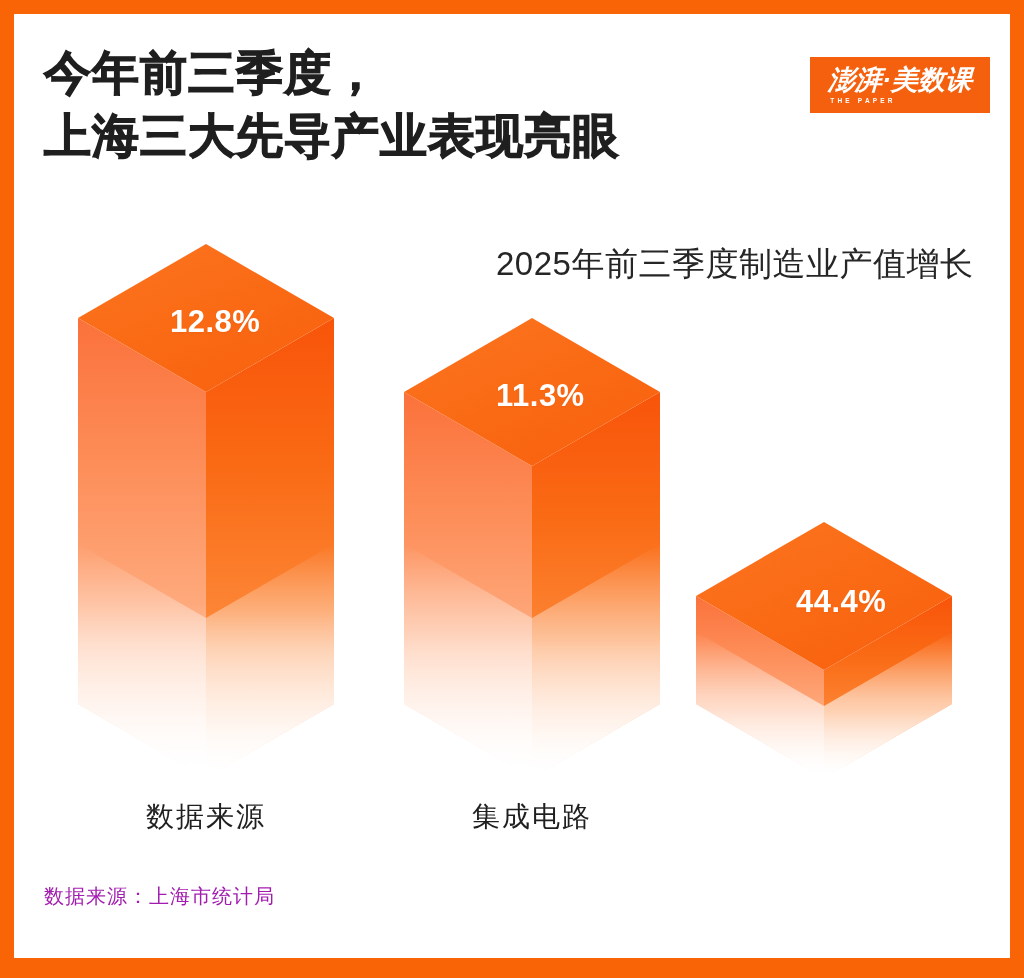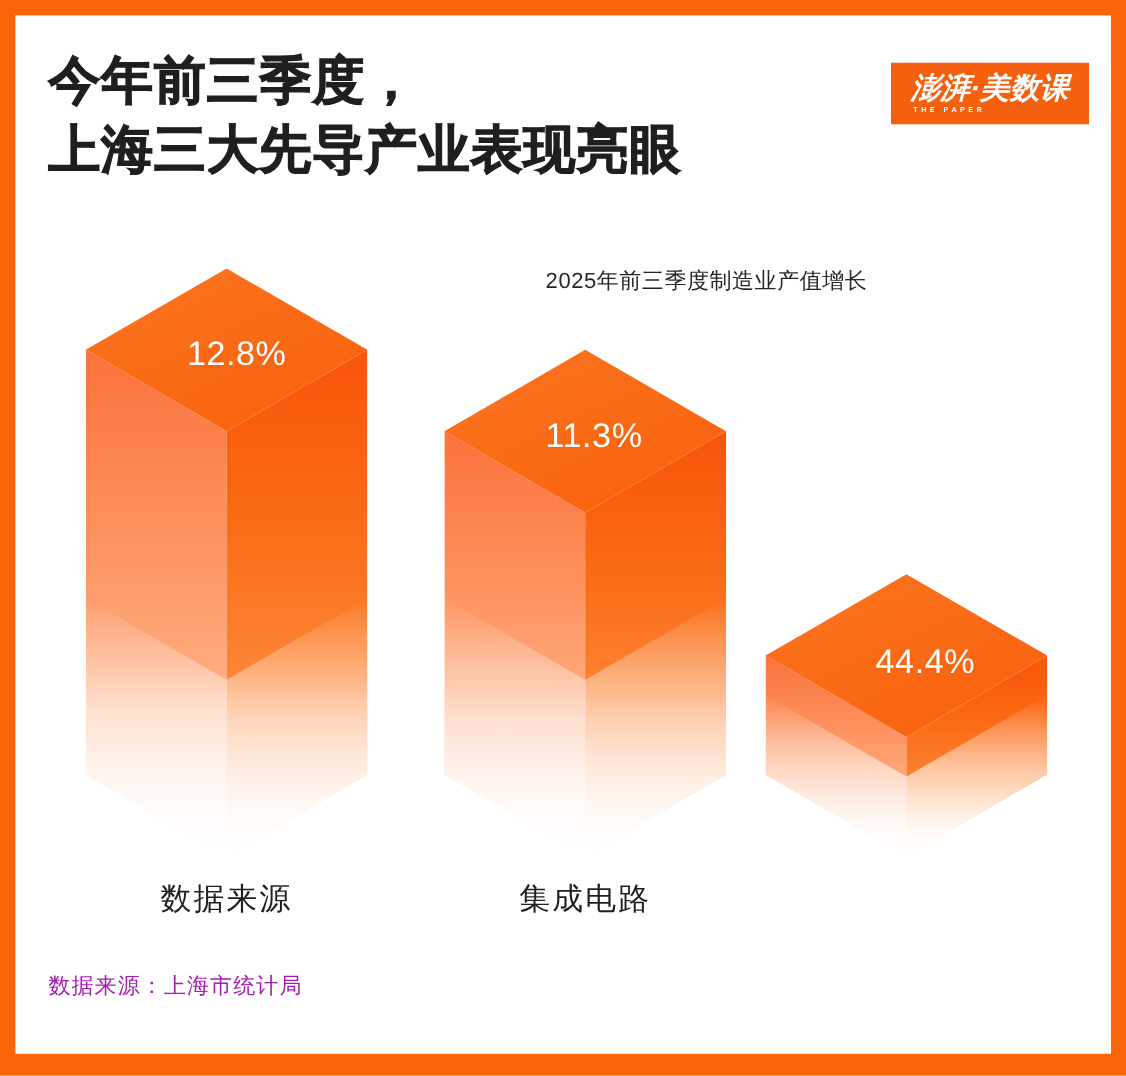--- a/index.html
+++ b/index.html
@@ -86,38 +86,38 @@
     left: 0;
     top: 190px;
     width: 996px;
     height: 640px;
   }
 
   #subtitle {
     position: absolute;
     left: 482px;
     top: 38px;
-    font-size: 20px;
+    font-size: 33px;
     color: #262626;
     letter-spacing: 0.5px;
     white-space: nowrap;
   }
 
   .bar {
     position: absolute;
     bottom: 0;
   }
 
   .bar svg { display: block; }
 
   .bar-value {
     position: absolute;
     color: #ffffff;
     font-size: 31px;
-    font-weight: 400;
+    font-weight: 700;
     letter-spacing: 0.5px;
     text-shadow: 0 1px 2px rgba(180,60,0,0.12);
     white-space: nowrap;
   }
 
   .bar-label {
     position: absolute;
     font-size: 28px;
     font-weight: 500;
     color: #1f1f1f;

